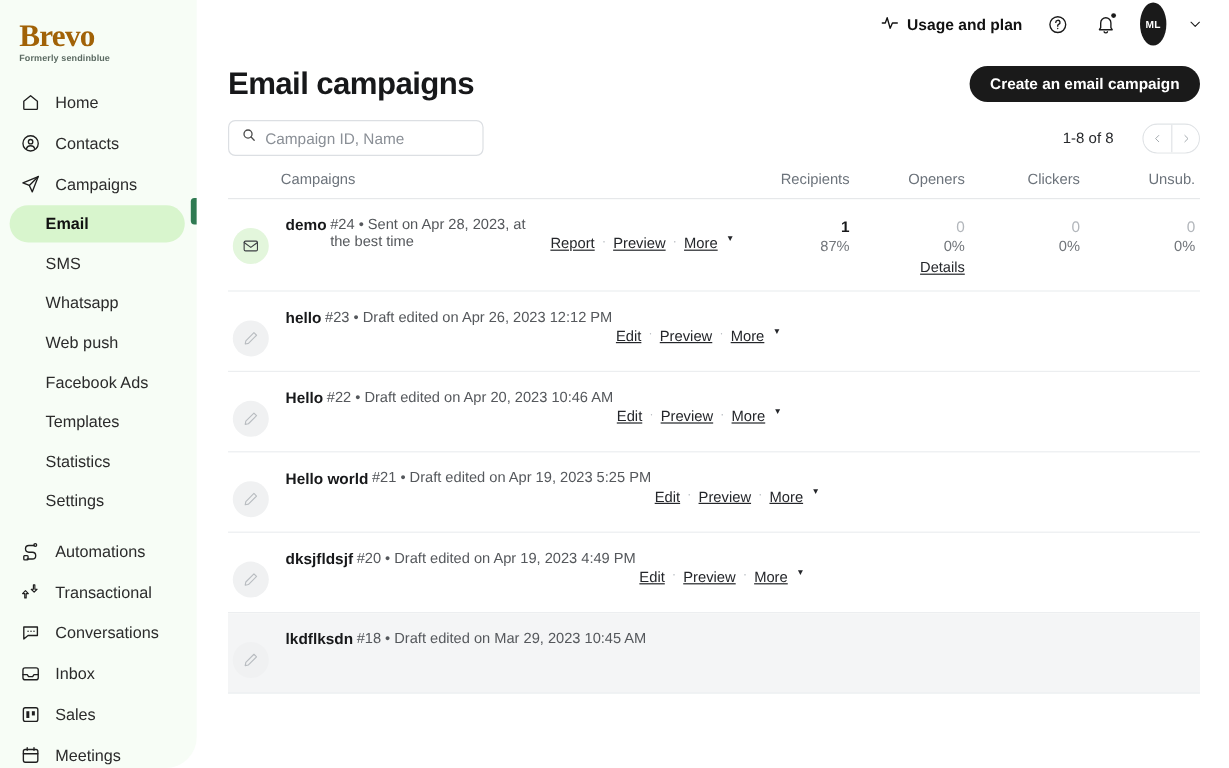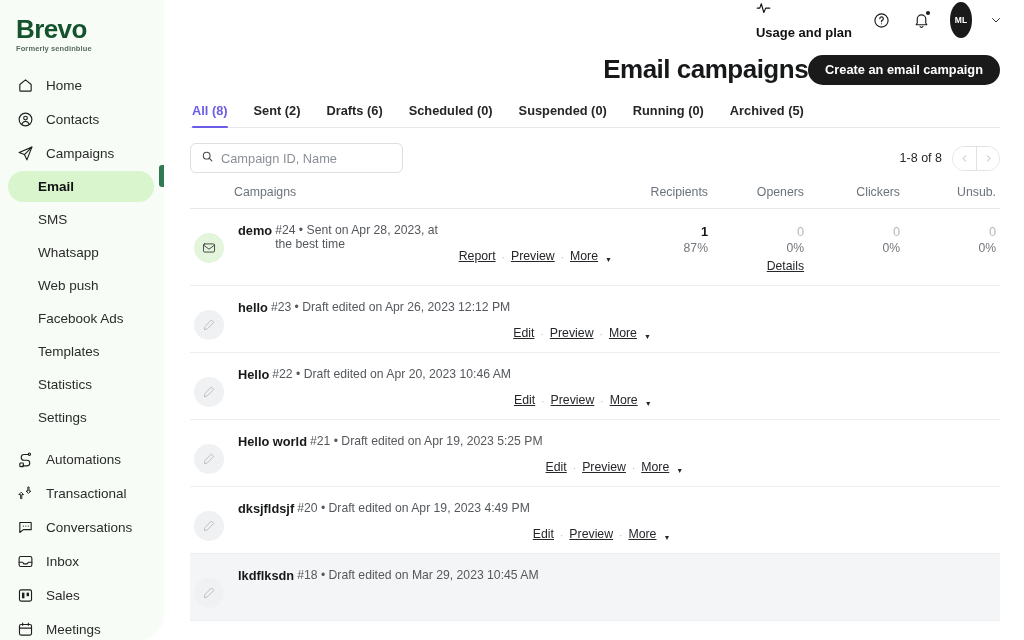--- a/index.html
+++ b/index.html
@@ -13,22 +13,22 @@
 
   
   .sidebar {
     width:164px; height:640px; flex:0 0 164px;
     background:#f7fdf6;
     border-top-right-radius:0; border-bottom-right-radius:26px;
     position:relative; padding-top:6px;
   }
   .logo-wrap { padding:10px 0 12px 16px; }
   .logo {
-    font-size:26px; font-weight:700; color:#14532d; letter-spacing:-0.6px;
-    line-height:1.05; font-family:Liberation Sans, sans-serif;
+    font-size:26px; font-weight:700; color:#a16207; letter-spacing:-0.6px;
+    line-height:1.05; font-family:Liberation Serif, serif;
   }
   .logo-sub {
     font-size:7.5px; font-weight:700; color:#5b6a62; letter-spacing:0.1px;
     margin-top:1px;
   }
   .nav { margin-top:4px; }
   .nav-item {
     display:flex; align-items:center; gap:12px;
     height:32px; margin:2px 10px 2px 8px; padding:0 8px;
     border-radius:16px; cursor:pointer;
@@ -45,37 +45,37 @@
   }
   .nav-spacer { height:6px; }
 
   
   .main { flex:1; height:640px; position:relative; background:#fff; }
   .topbar {
     height:40px; display:flex; align-items:center; justify-content:flex-end;
     gap:18px; padding:0 22px 0 0;
   }
   .usage {
-    display:flex; align-items:flex-start; gap:7px; font-size:13px; font-weight:700;
-    color:#111; cursor:pointer;flex-direction:column;
+    display:flex; align-items:center; gap:7px; font-size:13px; font-weight:700;
+    color:#111; cursor:pointer;
   }
   .usage svg { width:15px; height:15px; stroke:#111; fill:none; stroke-width:1.8; stroke-linecap:round; stroke-linejoin:round; }
   .tb-icon { width:22px; height:22px; display:flex; align-items:center; justify-content:center; cursor:pointer; position:relative; }
   .tb-icon svg { width:17px; height:17px; stroke:#1a1a1a; fill:none; stroke-width:1.6; stroke-linecap:round; stroke-linejoin:round; }
   .bell-dot { position:absolute; top:2px; right:2px; width:4px; height:4px; border-radius:50%; background:#1a1a1a; }
   .avatar {
     width:22px; height:36px; border-radius:50%; background:#1a1a1a; color:#fff;
     font-size:8.5px; font-weight:700; display:flex; align-items:center; justify-content:center;
     letter-spacing:0.2px; cursor:pointer;
   }
   .chev { width:12px; cursor:pointer; display:flex; align-items:center; }
   .chev svg { width:12px; height:12px; stroke:#1a1a1a; fill:none; stroke-width:1.8; stroke-linecap:round; stroke-linejoin:round; }
 
   .title-row {
-    display:flex; align-items:center; justify-content:flex-end;
+    display:flex; align-items:center; justify-content:space-between;
     padding:14px 24px 0 26px;
   }
   .page-title { font-size:26px; font-weight:700; letter-spacing:-0.5px; color:#17181a; }
   .cta {
     background:#1a1a1a; color:#fff; border:none; border-radius:19px;
     height:30px; padding:0 17px; font-size:12.8px; font-weight:700;
     cursor:pointer; font-family:"Liberation Sans", sans-serif;
   }
 
   .tabs {
@@ -100,21 +100,21 @@
   .search {
     width:213px; height:30px; border:1px solid #dcdfe3; border-radius:6px;
     display:flex; align-items:center; gap:7px; padding:0 10px; background:#fff;
   }
   .search svg { width:13px; height:13px; stroke:#4a4a4a; fill:none; stroke-width:2; stroke-linecap:round; }
   .search input {
     border:none; outline:none; font-size:12.8px; color:#1a1a1a;
     font-family:"Liberation Sans", sans-serif; width:100%; background:transparent;
   }
   .search input::placeholder { color:#8a8f96; }
-  .pager { display:flex; align-items:center; gap:10px; }
+  .pager { display:flex; align-items:center; gap:24px; }
   .pager-label { font-size:12.5px; color:#26282b; }
   .pager-btns { display:flex; border:1px solid #e0e3e6; border-radius:15px; overflow:hidden; height:25px; }
   .pager-btn {
     width:23px; display:flex; align-items:center; justify-content:center;
     cursor:pointer; background:#fff;
   }
   .pager-btn + .pager-btn { border-left:1px solid #e0e3e6; }
   .pager-btn svg { width:9px; height:9px; stroke:#9aa0a6; fill:none; stroke-width:2; stroke-linecap:round; stroke-linejoin:round; }
 
   
@@ -137,21 +137,21 @@
     display:flex; align-items:center; justify-content:center; margin-top:11px;
   }
   .row-icon.sent { background:#e3f6dc; }
   .row-icon.draft { background:#f0f1f2; }
   .row-icon svg { width:14px; height:14px; }
   .row-icon.sent svg { stroke:#3c3f43; fill:none; stroke-width:1.6; stroke-linejoin:round; stroke-linecap:round; }
   .row-icon.draft svg { stroke:#b8bcc0; fill:none; stroke-width:1.6; stroke-linejoin:round; stroke-linecap:round; }
   .row-text { display:flex; flex-direction:row; gap:3px; padding-top:1px; }
   .row-name { font-size:12.8px; font-weight:700; color:#17181a; }
   .row-meta { font-size:12.2px; color:#55585c; }
-  .row-actions { display:flex; align-items:flex-end; gap:6px; margin-top:16px; }
+  .row-actions { display:flex; align-items:flex-start; gap:6px; margin-top:16px; }
   .row-actions a {
     font-size:12.3px; color:#24262a; text-decoration:underline; cursor:pointer;
   }
   .dot-sep { color:#b9bdc2; font-size:10px; }
   .caret { font-size:7px; color:#24262a; margin-left:1px; }
   .row-stats { display:flex; padding-top:2px; }
   .stat { width:96px; text-align:right; display:flex; flex-direction:column; align-items:flex-end; gap:2px; }
   .stat-main { font-size:12.8px; font-weight:700; color:#17181a; }
   .stat-main.muted { color:#b3b7bc; font-weight:400; }
   .stat-sub { font-size:12.2px; color:#72767b; }
@@ -320,29 +320,20 @@
             <path d="M5 9l7 7 7-7"></path>
           </svg>
       </div>
     </div>
 
     <div class="title-row">
       <h1 class="page-title">Email campaigns</h1>
       <button class="cta">Create an email campaign</button>
     </div>
 
-    <div class="tabs">
-      <div class="tab active">All (8)</div>
-      <div class="tab">Sent (2)</div>
-      <div class="tab">Drafts (6)</div>
-      <div class="tab">Scheduled (0)</div>
-      <div class="tab">Suspended (0)</div>
-      <div class="tab">Running (0)</div>
-      <div class="tab">Archived (5)</div>
-    </div>
 
     <div class="toolbar">
       <div class="search">
         <span>
           <svg viewBox="0 0 24 24">
               <circle cx="10.5" cy="10.5" r="6.2"></circle>
               <path d="M15.2 15.2 20 20"></path>
             </svg>
         </span>
         <input type="text" placeholder="Campaign ID, Name" style="">

